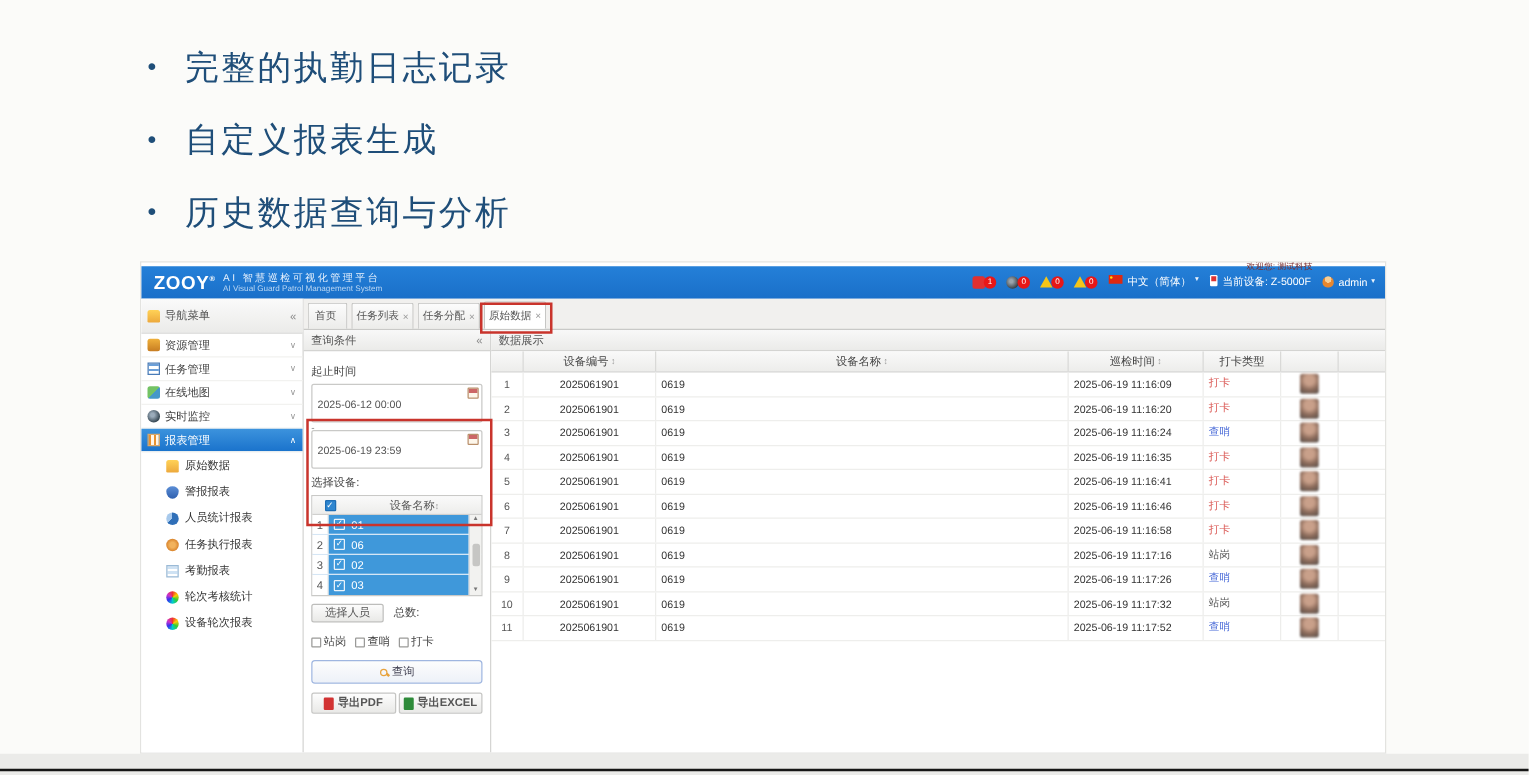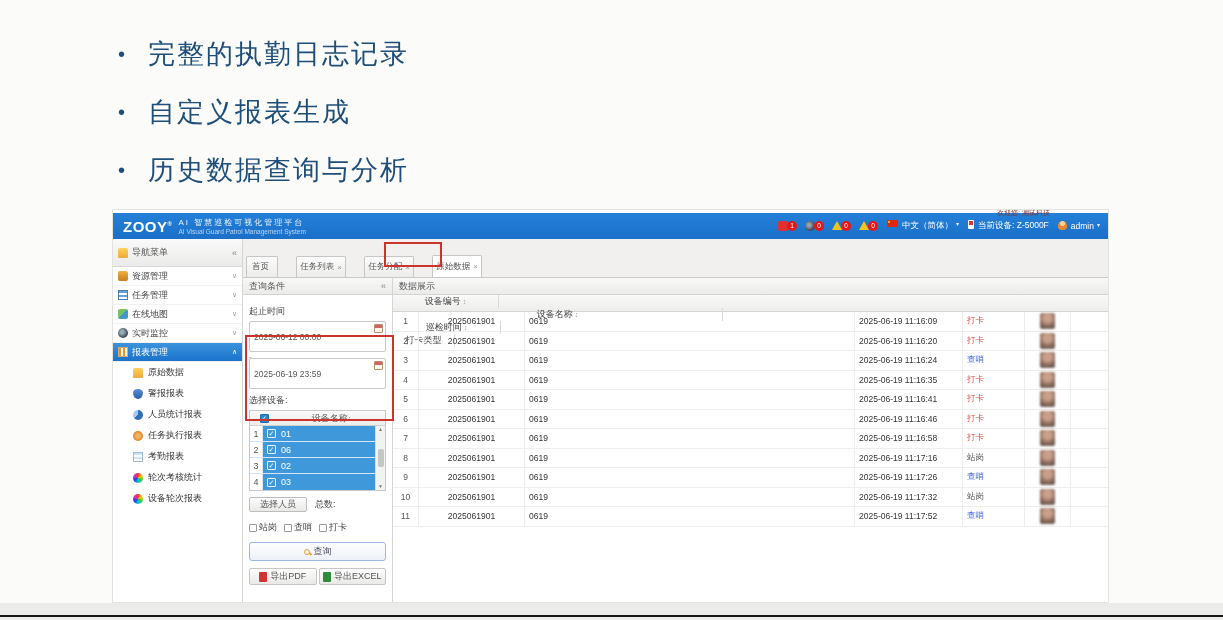--- a/index.html
+++ b/index.html
@@ -60,21 +60,21 @@
   .i-table { background:repeating-linear-gradient(#cfe2f3 0 2px,#fff 2px 4px); border:1px solid #9bbad6; }
   .i-wheel { background:conic-gradient(#e33,#fc0,#3c3,#0cc,#33e,#c3c,#e33); border-radius:50%; }
   .side-item { height:19px; display:flex; align-items:center; gap:4px; padding:0 5px; color:#444; cursor:pointer; border-bottom:1px solid #f2f2f0; }
   .side-item .lbl { flex:1; }
   .side-item .chev { color:#9a9a9a; font-size:7px; }
   .side-item.active { background:linear-gradient(#3c93dd,#1a73cc); color:#fff; }
   .side-item.active .chev { color:#fff; }
   .sub-item { height:21px; display:flex; align-items:center; gap:5px; padding:0 5px 0 20px; color:#333; cursor:pointer; }
 
   .main { flex:1; display:flex; flex-direction:column; min-width:0; }
-  .tabbar { height:39px; background:#f1f0ee; border-bottom:1px solid #c9c9c7; display:flex; align-items:flex-end; gap:18px; padding:3px 0 0 3px; }
+  .tabbar { height:25px; background:#f1f0ee; border-bottom:1px solid #c9c9c7; display:flex; align-items:flex-end; gap:3px; padding:3px 0 0 3px; }
   .tab { height:21px; border:1px solid #c6c6c4; border-bottom:none; border-radius:2px 2px 0 0; background:linear-gradient(#fcfcfc,#ececea); display:flex; align-items:center; justify-content:center; gap:3px; font-size:8.5px; color:#555; cursor:pointer; width:50px; flex:none; }
   .tab.home { width:32px; }
   .tab.active { background:#fff; height:22px; }
   .tab .x { color:#999; font-size:8px; }
 
   .content { flex:1; display:flex; min-height:0; }
   .panel-head { height:17px; background:linear-gradient(#f8f8f8,#ebebe9); border-bottom:1px solid #d4d4d2; display:flex; align-items:center; padding:0 6px; color:#555; }
 
   
   .qpanel { width:150px; flex:none; border-right:1px solid #d5d5d3; display:flex; flex-direction:column; }
@@ -104,30 +104,30 @@
   .pers-thead { height:15px; background:linear-gradient(#fafafa,#ededeb); border-bottom:1px solid #d0d0ce; display:flex; align-items:center; justify-content:center; color:#555; }
   .pers-body { height:50px; background:#fff; }
 
   .filters { display:flex; gap:7px; margin-top:9px; align-items:center; }
   .filter { display:flex; align-items:center; gap:2px; cursor:pointer; color:#444; }
   .cb { width:8px; height:8px; border:1px solid #9a9a98; background:#fff; border-radius:1px; }
 
   .search-btn { margin-top:8px; height:19px; border:1px solid #9fb6e0; border-radius:3px; background:linear-gradient(#fdfdfd,#edf1f8); display:flex; align-items:center; justify-content:center; gap:4px; color:#445; cursor:pointer; }
   .mag { width:6px; height:6px; border:1.5px solid #e8a33d; border-radius:50%; position:relative; }
   .mag::after { content:""; position:absolute; width:3px; height:1.5px; background:#e8a33d; transform:rotate(45deg); right:-3px; bottom:-1px; }
-  .export-row { display:flex; gap:2px; margin-top:7px; }
+  .export-row { display:flex; gap:2px; margin-top:7px;font-weight:bold; }
   .btn-export { flex:1; height:17px; border:1px solid #c5c5c3; border-radius:2px; background:linear-gradient(#fdfdfd,#e9e9e7); display:flex; align-items:center; justify-content:center; gap:3px; color:#555; cursor:pointer; }
   .i-pdf { width:8px; height:10px; background:#d23333; border-radius:1px; }
   .i-excel { width:8px; height:10px; background:#2e8b3a; border-radius:1px; }
 
   
   .dpanel { flex:1; display:flex; flex-direction:column; min-width:0; }
   .dtable { flex:1; overflow:hidden; }
   .drow, .dhead { display:flex; align-items:stretch; }
-  .dhead { height:17px; background:linear-gradient(#f9f9f9,#ededeb); border-bottom:1px solid #d4d4d2; color:#444;flex-direction:column; }
+  .dhead { height:17px; background:linear-gradient(#f9f9f9,#ededeb); border-bottom:1px solid #d4d4d2; color:#444; }
   .dhead > div, .drow > div { display:flex; align-items:center; border-right:1px solid #ededeb; padding:0 4px; }
   .dhead > div { border-right:1px solid #d9d9d7; justify-content:center; gap:2px; }
   .sort::after { content:"↕"; font-size:7px; color:#999; }
   .c-num { width:26px; flex:none; justify-content:center; color:#555; }
   .c-no { width:106px; flex:none; justify-content:center; }
   .c-name { width:330px; flex:none; }
   .c-time { width:108px; flex:none; }
   .c-type { width:62px; flex:none; }
   .c-photo { width:46px; flex:none; justify-content:center; }
   .c-fill { flex:1; border-right:none !important; }

